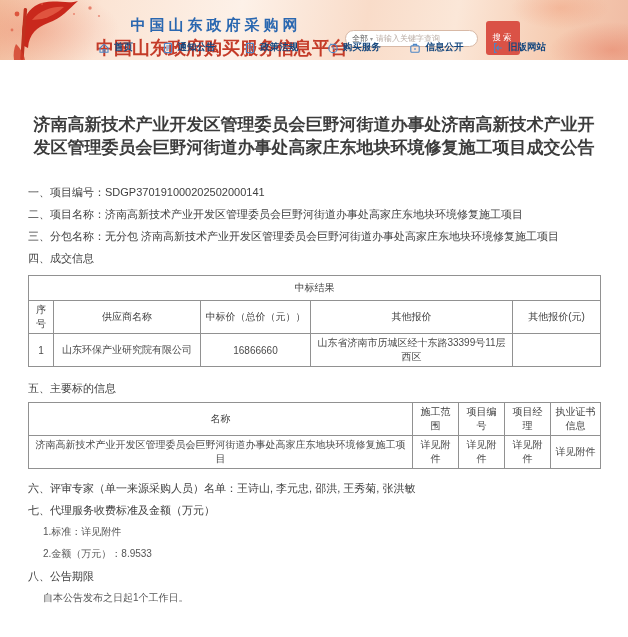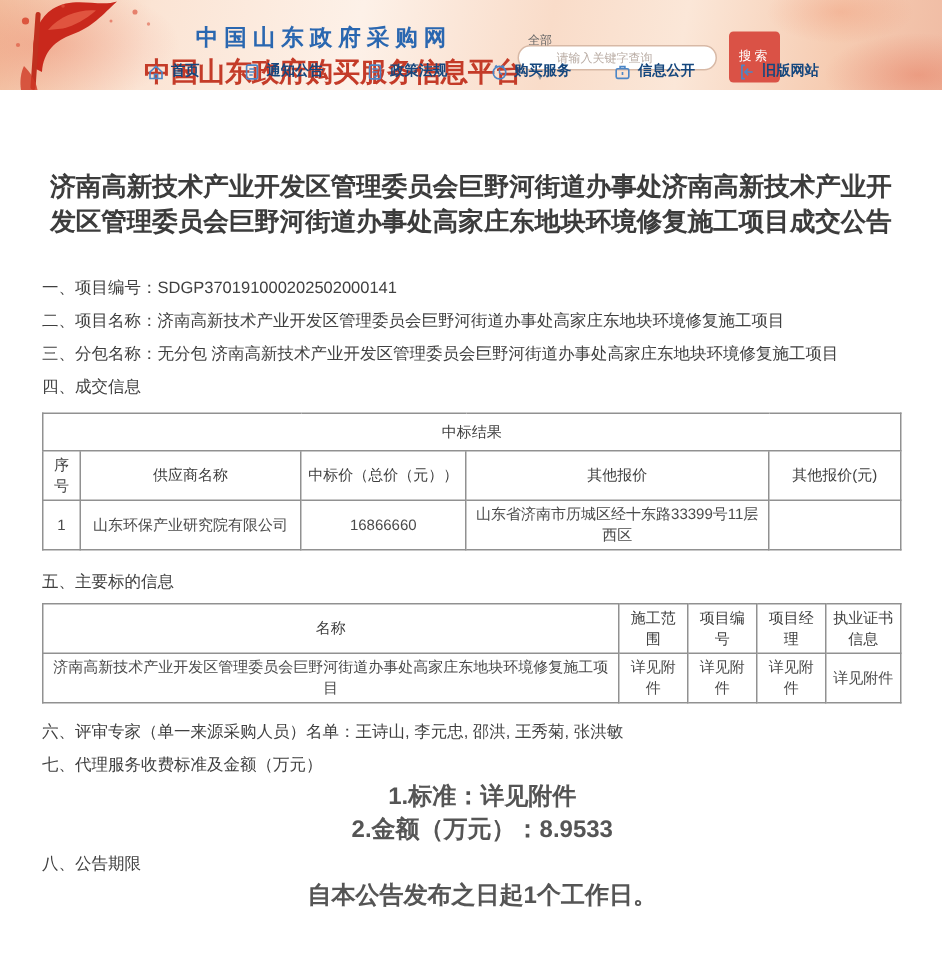--- a/index.html
+++ b/index.html
@@ -19,21 +19,21 @@
   .masthead { position:absolute; left:96px; top:16px; width:240px; text-align:center; }
   .site-title { font-size:15px; font-weight:bold; letter-spacing:4px; color:#2a67b0; white-space:nowrap; }
   .site-subtitle { font-size:18px; font-weight:bold; color:#c43b28; white-space:nowrap; margin-top:1px; }
   .site-url { font-size:8px; font-weight:bold; letter-spacing:2px; color:#cc4433; margin-top:1px; }
 
   .search-bar { position:absolute; left:345px; top:21px; display:flex; align-items:center; }
   .search-pill {
     width:133px; height:17px; background:#fff; border:1px solid #d8b9a6;
     border-radius:9px; display:flex; align-items:center; padding:0 6px; gap:3px;
   }
-  .search-category { font-size:8px; color:#666; cursor:pointer; display:flex; align-items:center; gap:16px;flex-direction:column; }
+  .search-category { font-size:8px; color:#666; cursor:pointer; display:flex; align-items:center; gap:2px; }
   .chev { font-size:6px; color:#999; }
   .search-input {
     border:none; outline:none; flex:1; min-width:0; font-size:8px; color:#444; background:transparent;
     font-family:"Liberation Sans","DejaVu Sans",sans-serif;
   }
   .search-input::placeholder { color:#b9aca4; }
   .search-btn {
     margin-left:8px; width:34px; height:34px; border:none; border-radius:3px;
     background:#da5246; color:#fff; font-size:8.5px; letter-spacing:2px; cursor:pointer;
     font-family:"Liberation Sans","DejaVu Sans",sans-serif;
@@ -45,21 +45,21 @@
   .nav-label { font-size:9.5px; font-weight:bold; color:#15477e; white-space:nowrap; }
 
   
   .content { width:572px; margin:0 auto; }
   .doc-title {
     margin-top:53px; text-align:center; font-size:17px; line-height:23px;
     font-weight:bold; color:#3c3c3c;
   }
   .items { margin-top:22px; }
   .item-line { font-size:11px; font-weight:normal; color:#404040; line-height:22px; }
-  .sub-line { font-size:16px; font-weight:bold; color:#555; line-height:22px; padding-left:15px;text-align:center; }
+  .sub-line { font-size:10px; font-weight:normal; color:#555; line-height:22px; padding-left:15px; }
 
   table { border-collapse:collapse; width:572px; table-layout:fixed; }
   .tbl1 { margin:6px 0 10px 0; }
   .tbl2 { margin:3px 0 8px 0; }
   th, td {
     border:1px solid #919191; text-align:center; vertical-align:middle;
     font-size:10px; color:#4a4a4a; padding:2px 3px; overflow:hidden;
   }
   th { font-weight:normal; color:#3f3f3f; }
   .tbl-caption th { height:25px; font-size:10px; }

